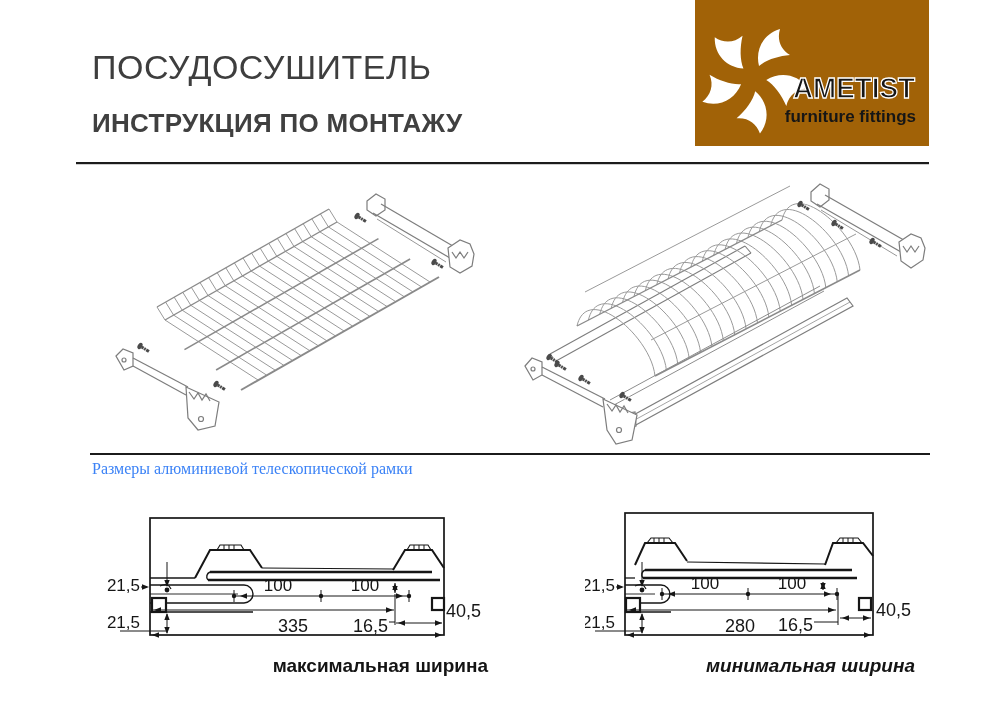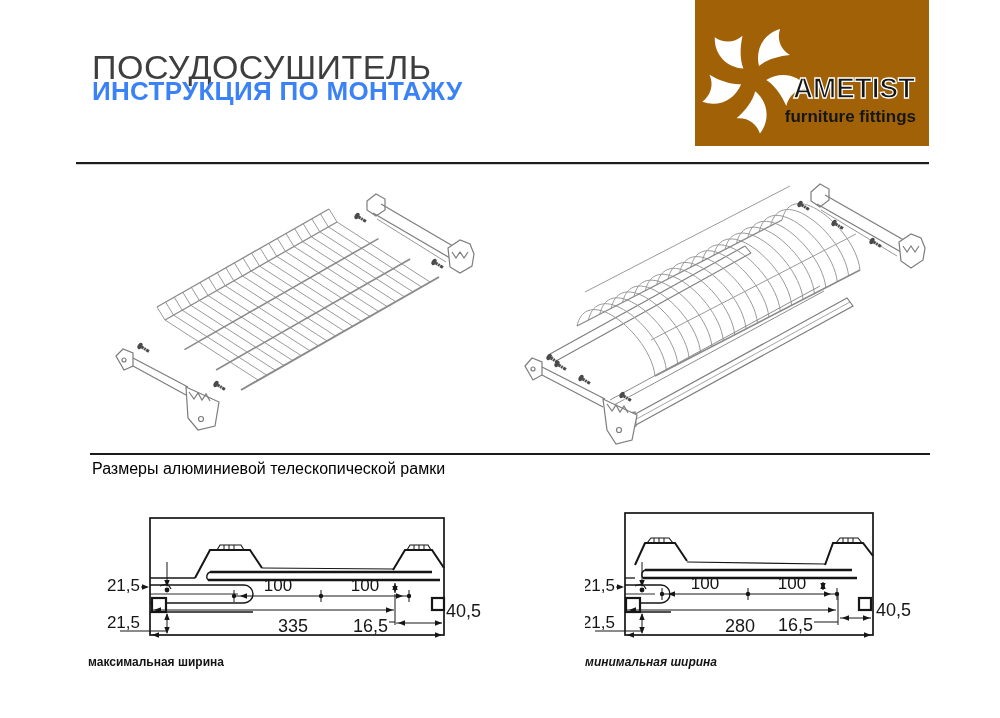--- a/index.html
+++ b/index.html
@@ -1,29 +1,29 @@
 <!DOCTYPE html>
 <html><head>
 <meta charset="utf-8">
 <style>
   html,body{margin:0;padding:0;}
   body{width:1000px;height:718px;background:#ffffff;position:relative;overflow:hidden;
        font-family:"Liberation Sans","DejaVu Sans",sans-serif;}
   .abs{position:absolute;}
   .title1{left:92px;top:48px;font-size:34px;font-weight:normal;color:#3e3e3e;letter-spacing:0.5px;}
-  .title2{left:92px;top:76px;font-size:26px;font-weight:bold;color:#3b82f6;letter-spacing:0.3px;}
+  .title2{left:92px;top:108px;font-size:26px;font-weight:bold;color:#404040;letter-spacing:0.3px;}
   .logo-box{left:695px;top:0;width:234px;height:146px;background:#a16207;}
   .rule1{left:76px;top:162px;width:853px;height:2px;background:#1c1c1c;border-bottom:1px solid #cfcfcf;}
   .rule2{left:90px;top:453px;width:840px;height:0;border-top:2px solid #1b1b1b;}
-  .section-label{left:92px;top:460px;font-size:16px;color:#000000;}
+  .section-label{left:92px;top:460px;font-size:16px;color:#3b82f6;font-family:Liberation Serif, serif;}
   .fig-asm-left{left:88px;top:178px;width:400px;height:265px;}
   .fig-asm-right{left:495px;top:168px;width:450px;height:285px;}
   .fig-dim-max{left:88px;top:498px;width:400px;height:175px;}
   .fig-dim-min{left:585px;top:498px;width:330px;height:175px;}
-  .caption{top:655px;font-size:12px;font-weight:bold;color:#141414;text-align:left;}
+  .caption{top:655px;font-size:19px;font-weight:bold;color:#141414;text-align:right;}
   .cap-max{left:88px;width:400px;}
   .cap-min{left:585px;width:330px;font-style:italic;}
   svg{display:block;}
   svg text{font-family:"Liberation Sans","DejaVu Sans",sans-serif;fill:#161616;}
   .dimtxt{font-size:17px;}
   .dimtxt-b{font-size:18px;}
 </style>
 </head>
 <body>
 

